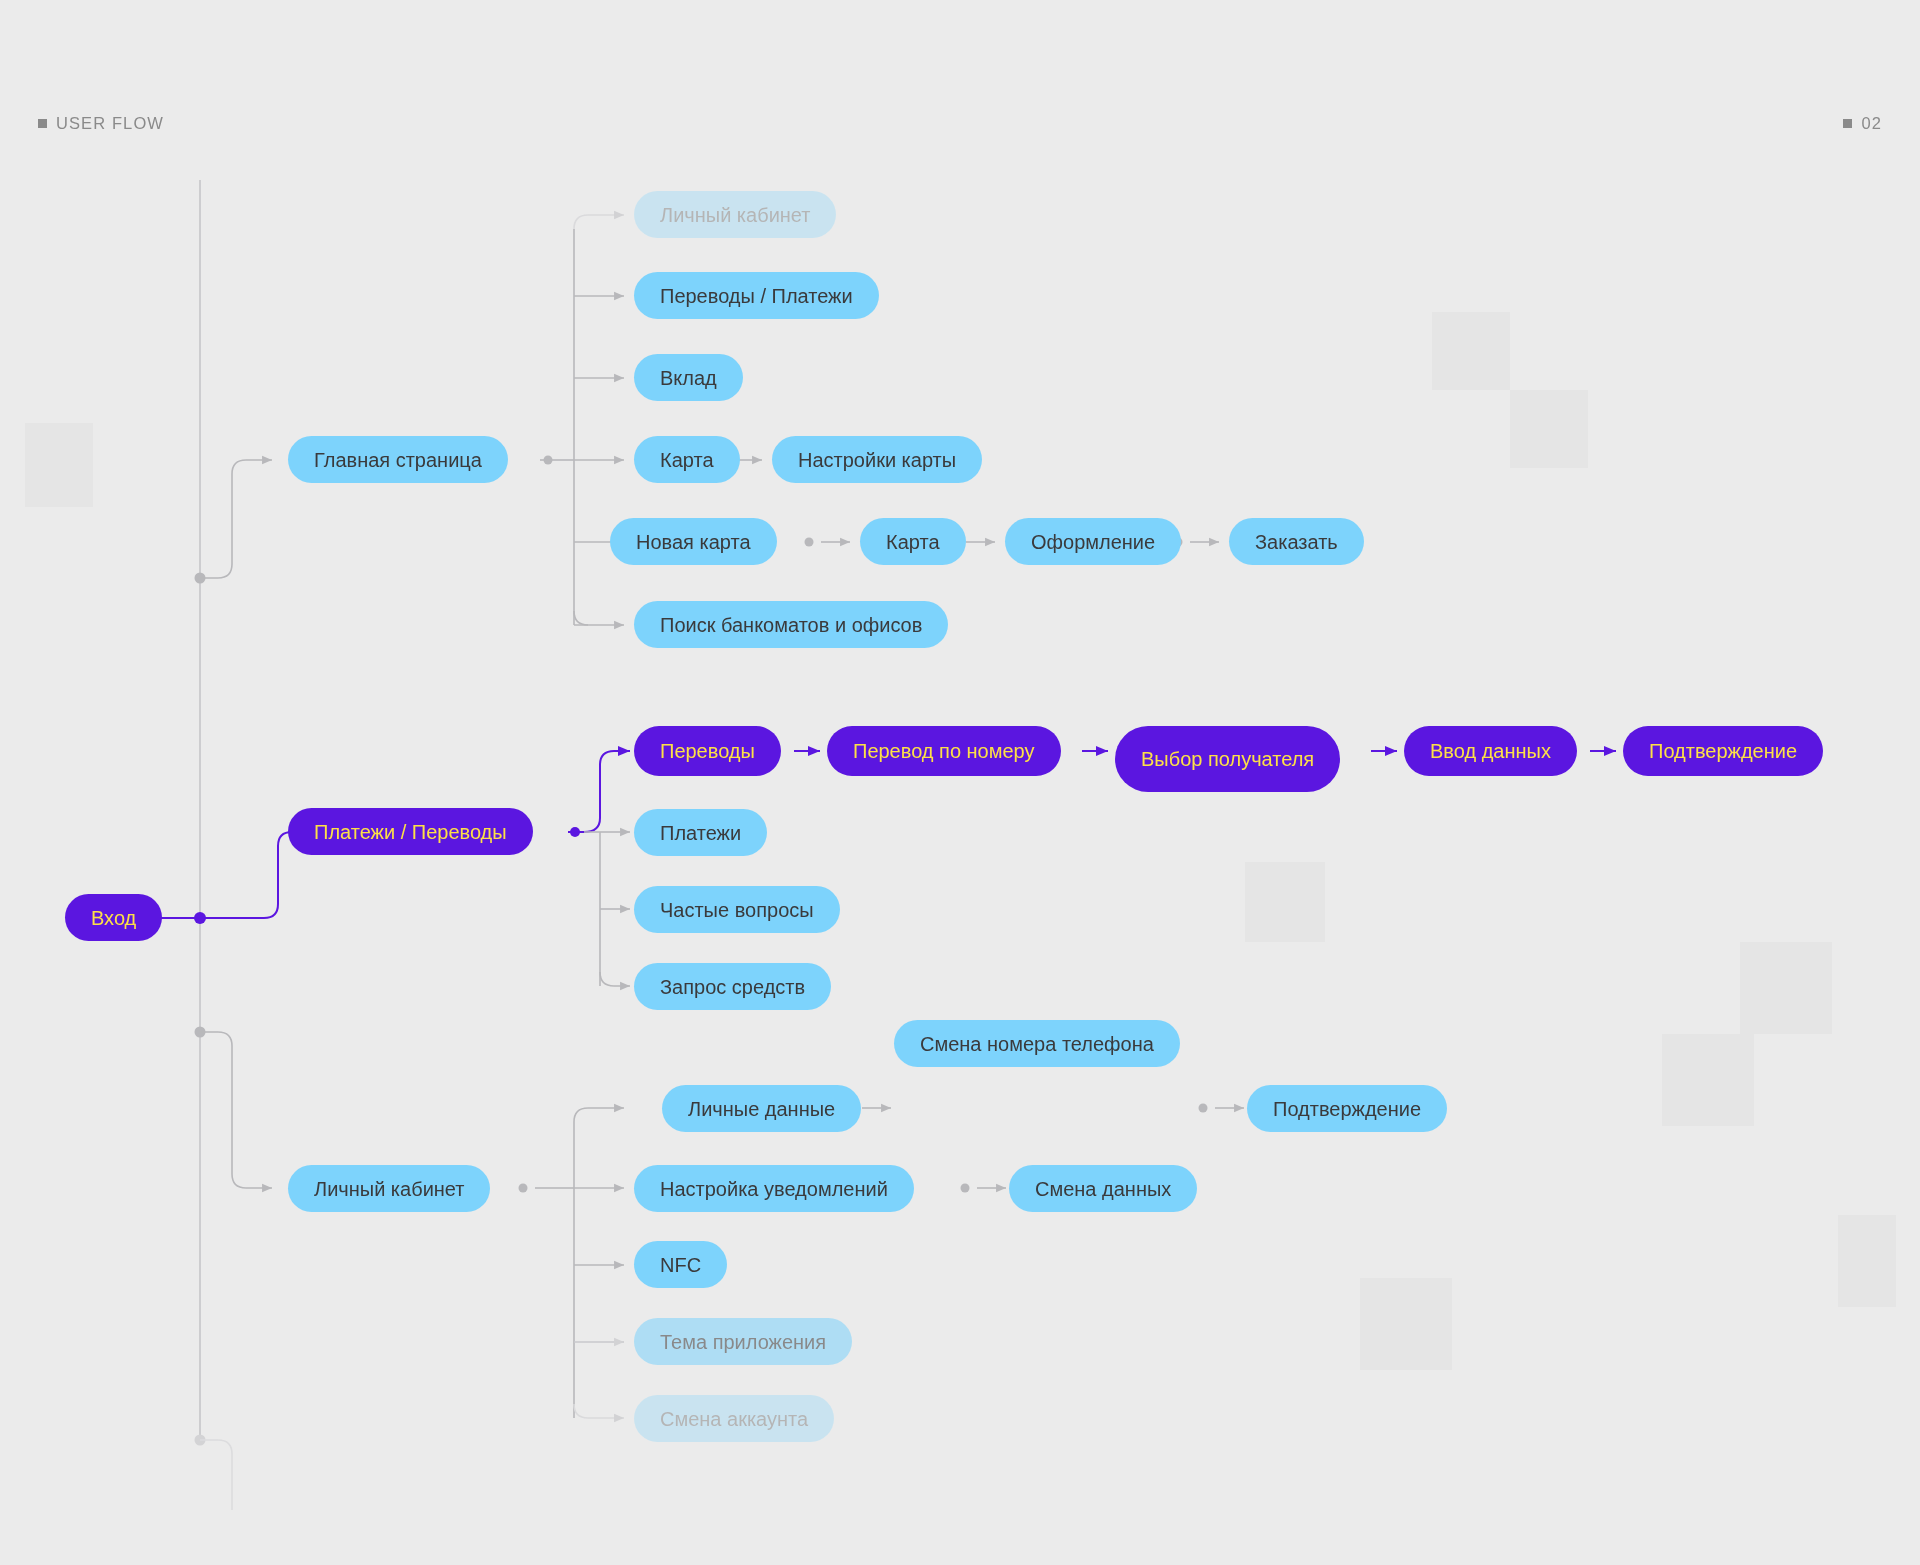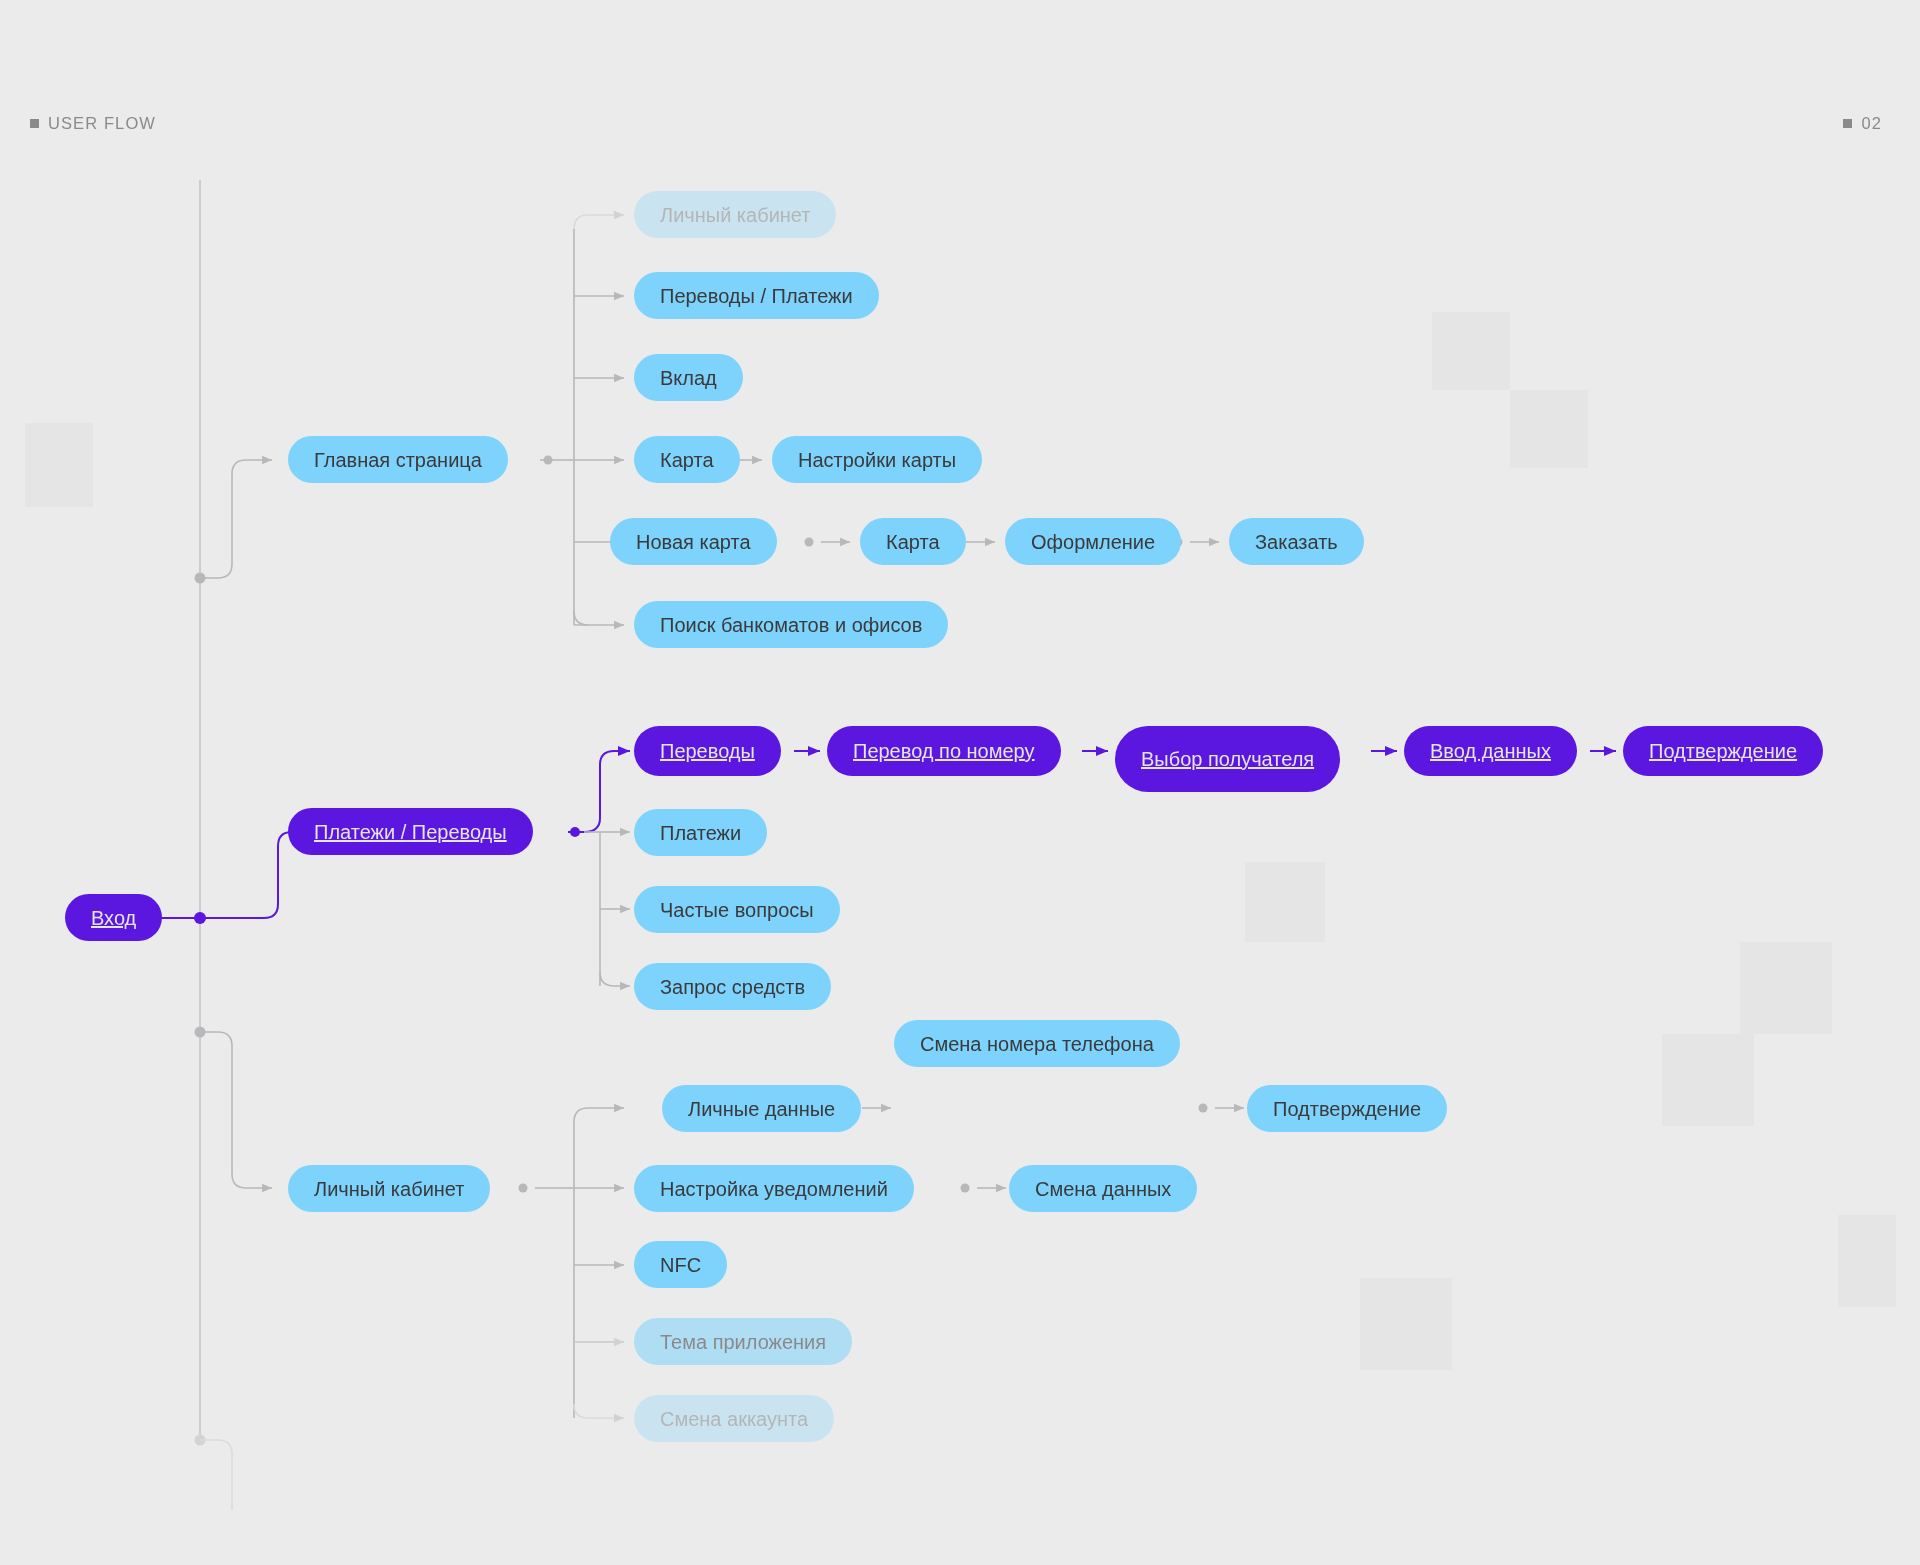--- a/index.html
+++ b/index.html
@@ -21,43 +21,42 @@
   
   #wires { position: absolute; inset: 0; z-index: 1; pointer-events: none; }
 
   
   .hdr {
     position: absolute; top: 114px;
     display: flex; align-items: center; gap: 9px;
     font-size: 16.5px; letter-spacing: 1.1px;
     color: #8a8a8a; z-index: 3;
   }
-  .hdr-left { left: 30px; }
+  .hdr-left { left: 38px; }
   .hdr-right { right: 38px; padding-left: 40px; }
   .sq-bullet {
     width: 9px; height: 9px; background: #8a8a8a; display: block;
   }
 
   
   .node {
     position: absolute; z-index: 2;
     display: flex; align-items: center; justify-content: center;
     background: #7dd3fc;
     border-radius: 999px;
     color: #3a3a3c;
     font-size: 20px;
     white-space: nowrap;
     padding: 0 26px;
     height: 47px;
     line-height: 1;
   }
   .node.purple {
     background: #5b16e0;
-    color: #e5e5e5;
-    text-decoration: underline;
+    color: #fde047;
   }
   .node.f1 { opacity: 0.55; }
   .node.f2 { opacity: 0.30; }
 </style>
 </head>
 <body>
 
 <div id="bg-squares">
   <div class="bg-sq" style="left:25px;  top:423px;  width:68px;  height:84px;"></div>
   <div class="bg-sq" style="left:1432px; top:312px;  width:78px;  height:78px;"></div>

